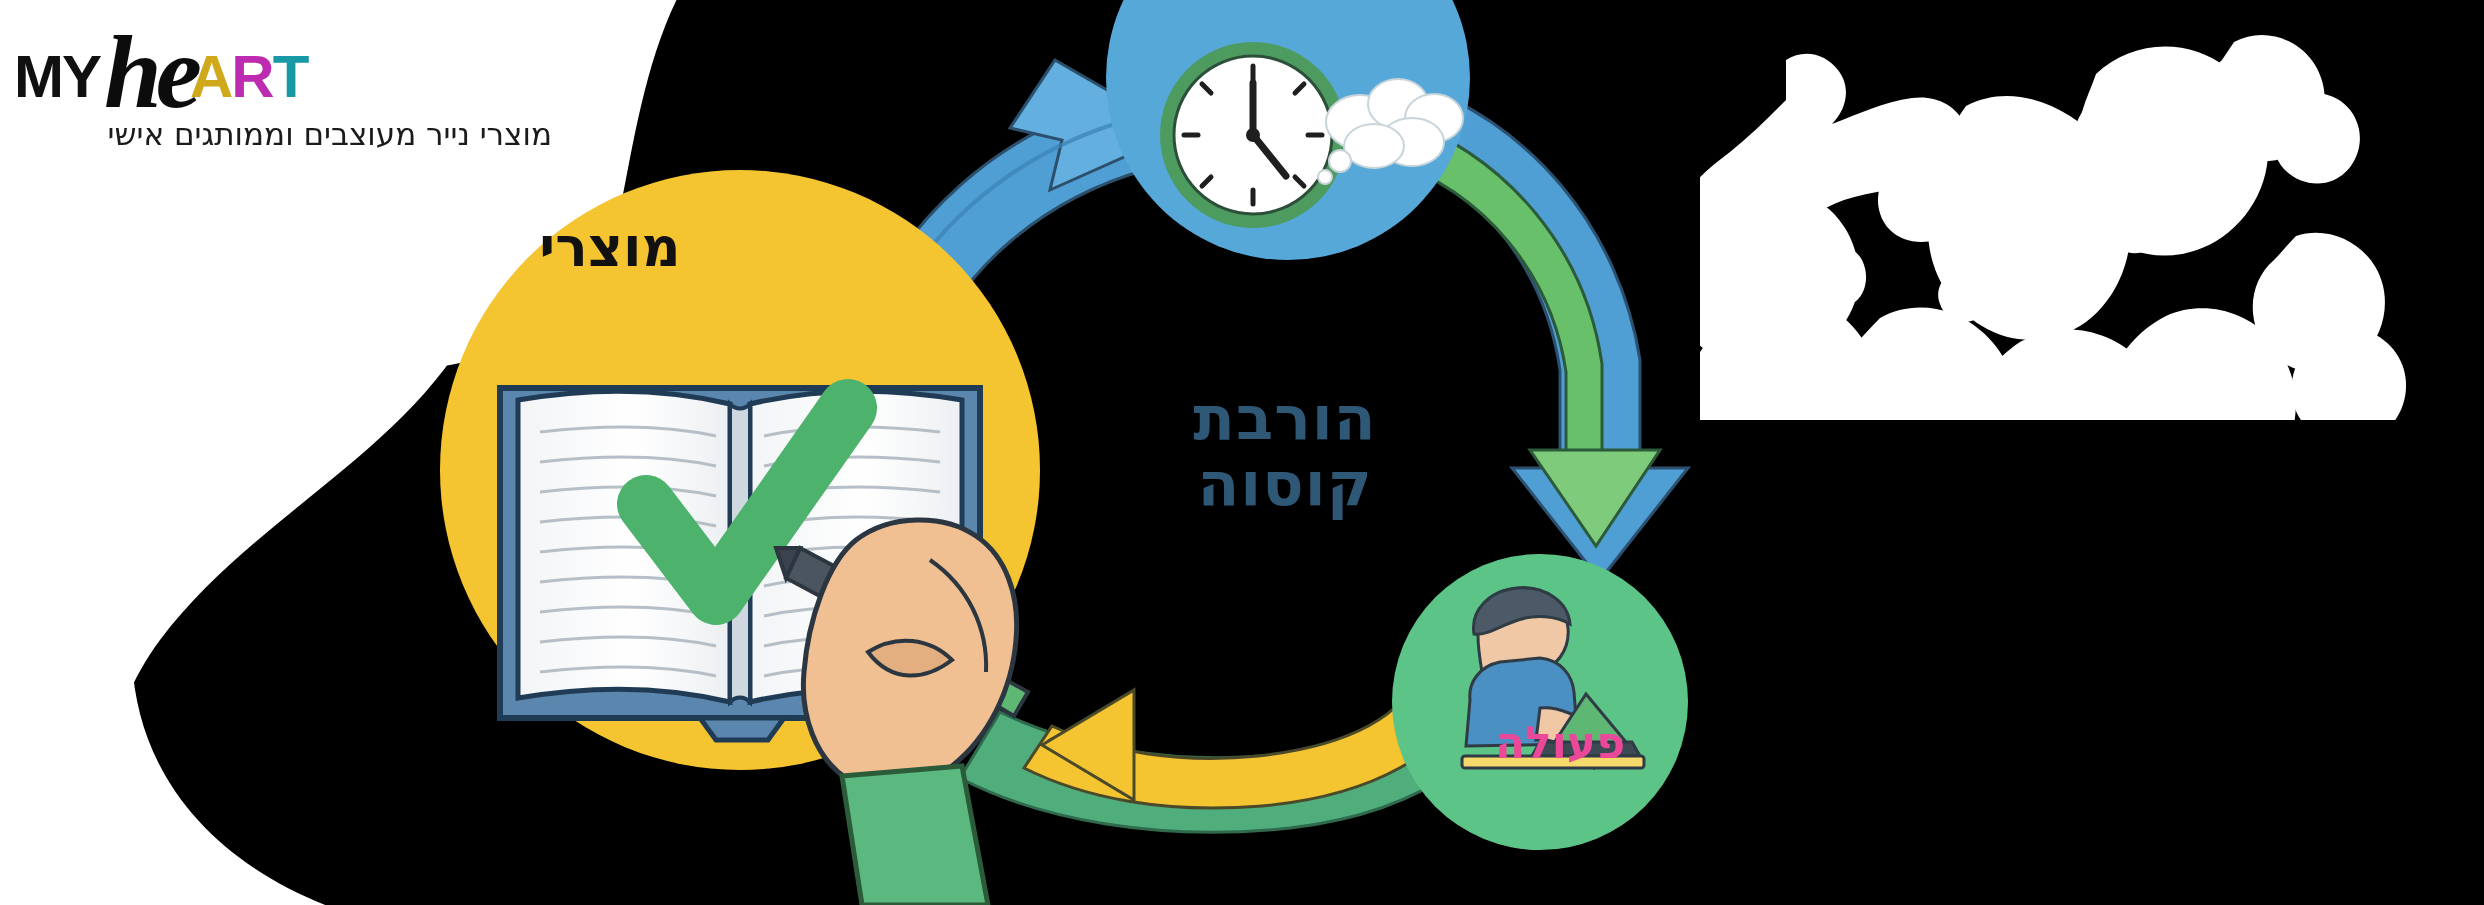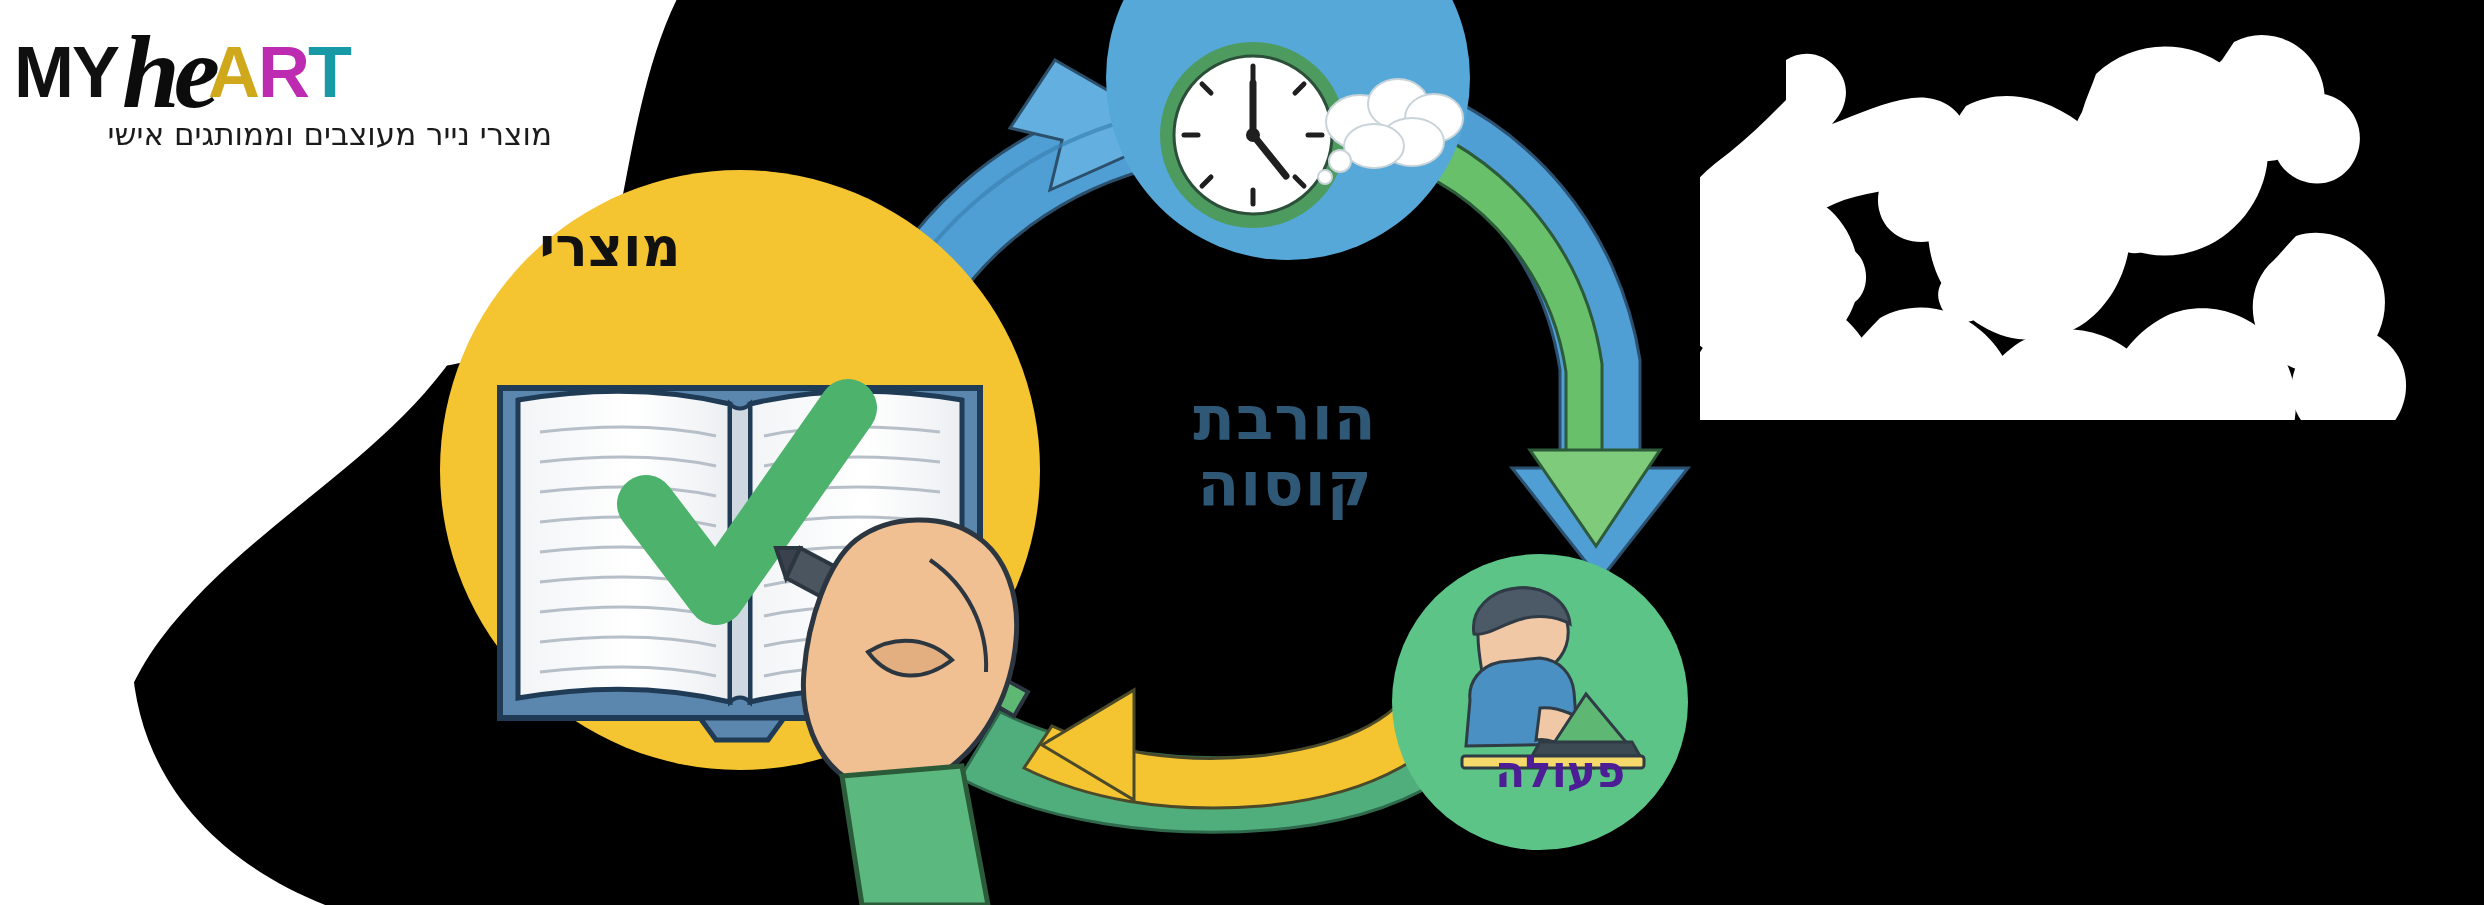--- a/index.html
+++ b/index.html
@@ -25,21 +25,21 @@
     width:540px; height:155px;
     pointer-events:none;
   }
   #logo-word {
     position:relative;
     height:108px;
     white-space:nowrap;
     line-height:108px;
   }
   .logo-seg {
-    font-size:72px;
+    font-size:60px;
     font-weight:800;
     letter-spacing:-2px;
     display:inline-block;
     vertical-align:baseline;
   }
   .logo-my   { color:#101010; font-family:"Liberation Sans",sans-serif; font-stretch:condensed; }
   .logo-he   {
     color:#0c0c0c;
     font-family:"Liberation Serif","DejaVu Serif",serif;
     font-style:italic;
@@ -89,22 +89,21 @@
     font-family:"DejaVu Sans","Liberation Sans",sans-serif;
   }
   #label-trigger {
     left:1160px; top:12px; width:270px;
     font-size:46px;
     color:#101010;
   }
   #label-action {
     left:1410px; top:720px; width:300px;
     font-size:44px;
-    color:#4c1d95;
-    margin-top:29px;
+    color:#ec4899;
   }
   #center-text {
     position:absolute;
     left:1090px; top:385px; width:390px;
     direction:rtl; text-align:center;
     font-size:61px; font-weight:700;
     color:#2f5877;
     line-height:1.08;
     letter-spacing:1px;
     font-family:"DejaVu Sans","Liberation Sans",sans-serif;

